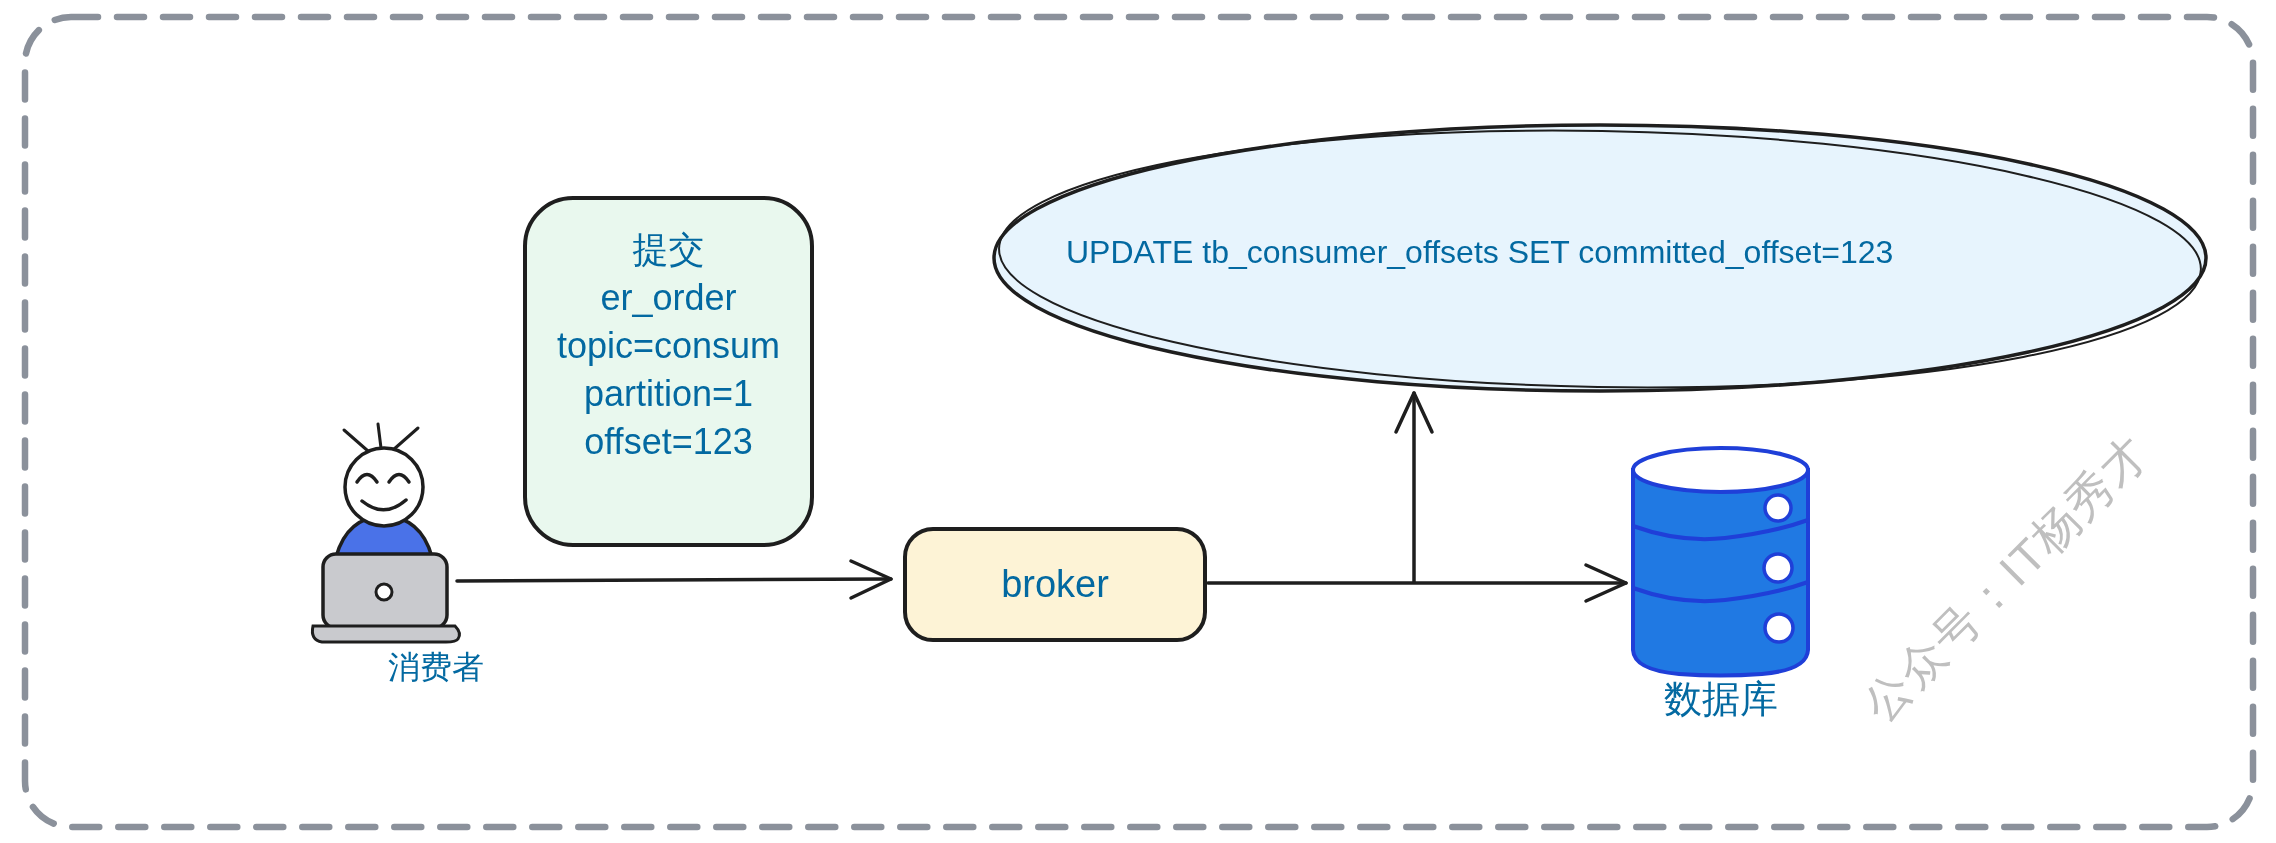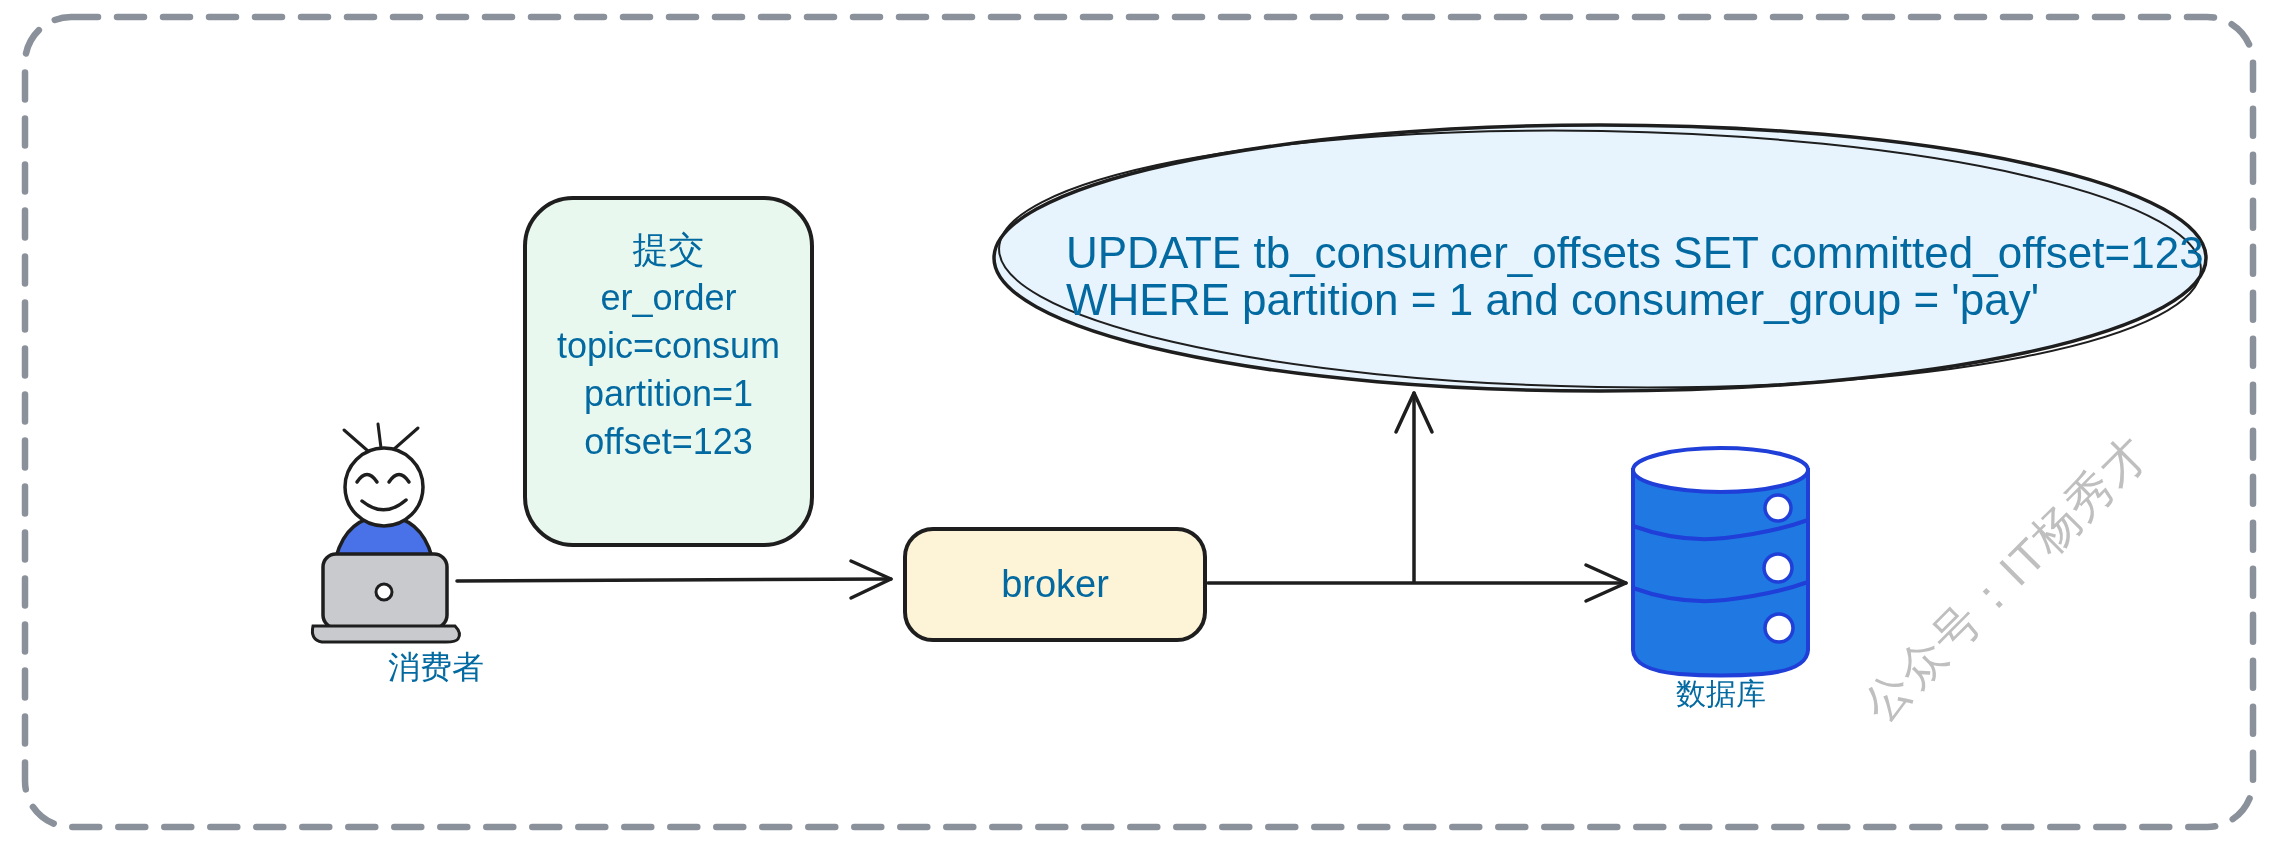--- a/index.html
+++ b/index.html
@@ -19,31 +19,31 @@
   }
   .note-text span{display:block;}
   .broker-label{
     left:905px;top:529px;width:300px;height:111px;
     display:flex;align-items:center;justify-content:center;
     font-size:38px;
     text-align:right;
   }
   .sql-text{
     left:1066px;top:229px;width:1120px;
-    font-size:44px;line-height:47px;text-align:left;
+    font-size:32px;line-height:47px;text-align:left;
     white-space:nowrap;
   }
   .sql-text span{display:block;}
   .consumer-label{
     left:284px;top:646px;width:200px;
     text-align:right;font-size:32px;font-weight:500;
   }
   .database-label{
     left:1621px;top:674px;width:200px;
-    text-align:center;font-size:30px;font-weight:500;
+    text-align:center;font-size:38px;font-weight:500;
   }
   .watermark{
     left:1757px;top:548px;width:500px;
     text-align:center;font-size:46px;
     color:#bfbfbf;
     transform:rotate(-45deg);
     transform-origin:center center;
     letter-spacing:2px;
   }
 </style>
@@ -117,21 +117,20 @@
     <span>er_order</span>
     <span>topic=consum</span>
     <span>partition=1</span>
     <span>offset=123</span>
   </div>
 
   <div class="t broker-label">broker</div>
 
   <div class="t sql-text">
     <span>UPDATE tb_consumer_offsets SET committed_offset=123</span>
-    <span>WHERE partition = 1 and consumer_group = 'pay'</span>
   </div>
 
   <div class="t consumer-label">消费者</div>
   <div class="t database-label">数据库</div>
 
   <div class="t watermark">公众号：IT杨秀才</div>
 
 </div>
 
 </body></html>

